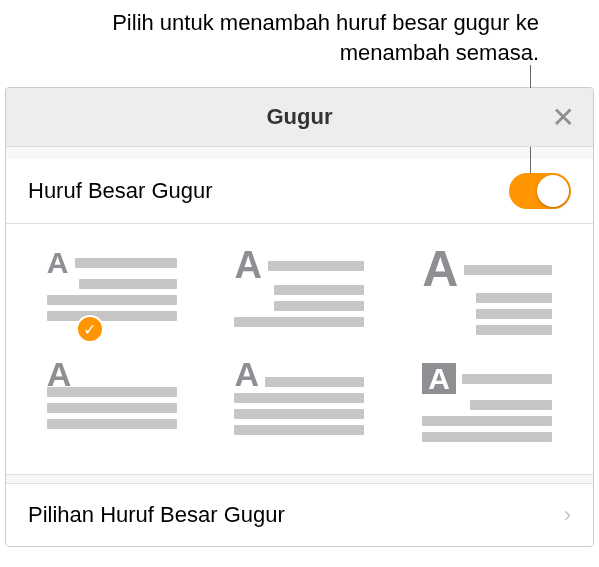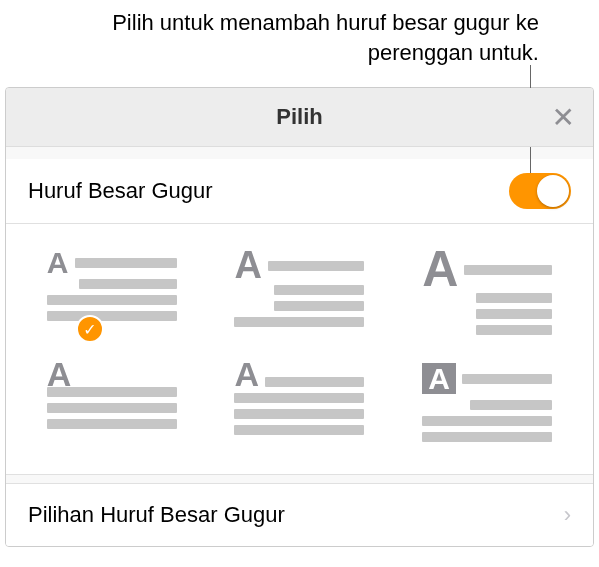--- a/index.html
+++ b/index.html
@@ -167,26 +167,26 @@
       color: #000;
     }
     .chevron {
       color: #c7c7cc;
       font-size: 22px;
     }
   </style>
 </head>
 <body>
 
-<div class="callout">Pilih untuk menambah huruf besar gugur ke perenggan untuk.</div>
+<div class="callout">Pilih untuk menambah huruf besar gugur ke menambah semasa.</div>
 <div class="callout-line"></div>
 
 <div class="panel">
   <div class="panel-header">
-    <div class="panel-title">Pilih</div>
+    <div class="panel-title">Gugur</div>
     <div class="close-btn">✕</div>
   </div>
 
   <div class="toggle-row">
     <div class="toggle-label">Huruf Besar Gugur</div>
     <div class="toggle">
       <div class="toggle-knob"></div>
     </div>
   </div>
 

